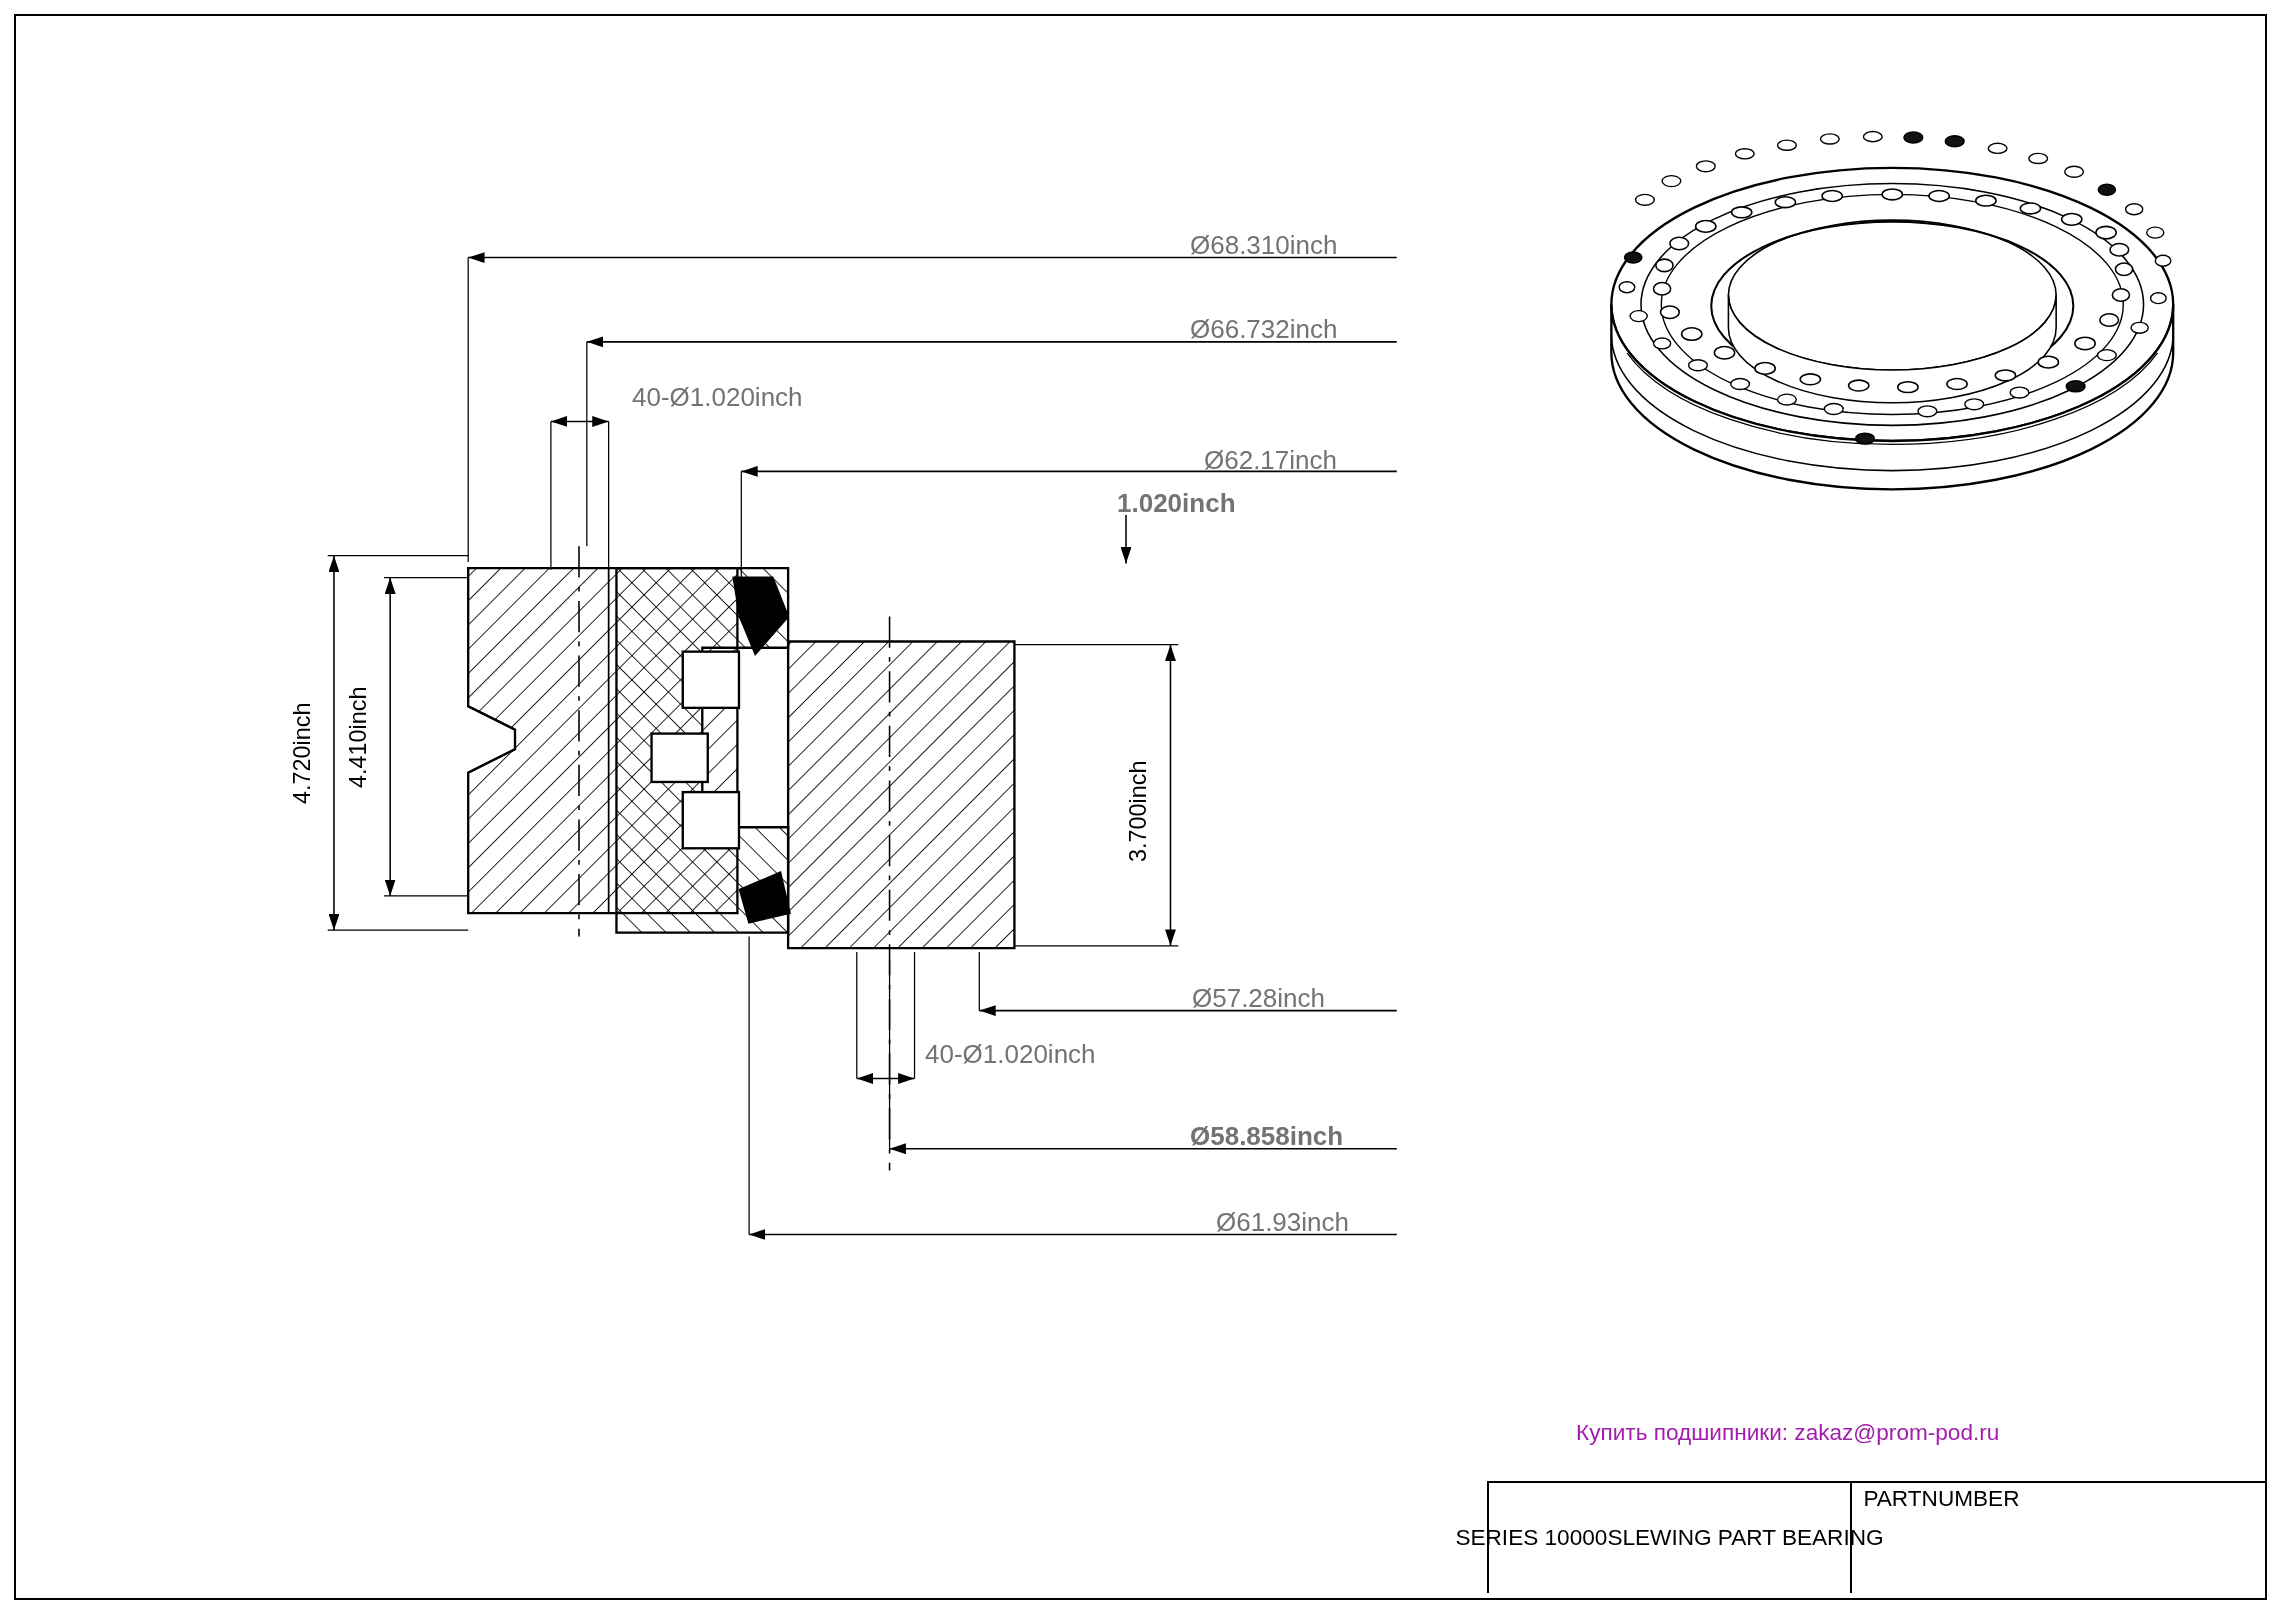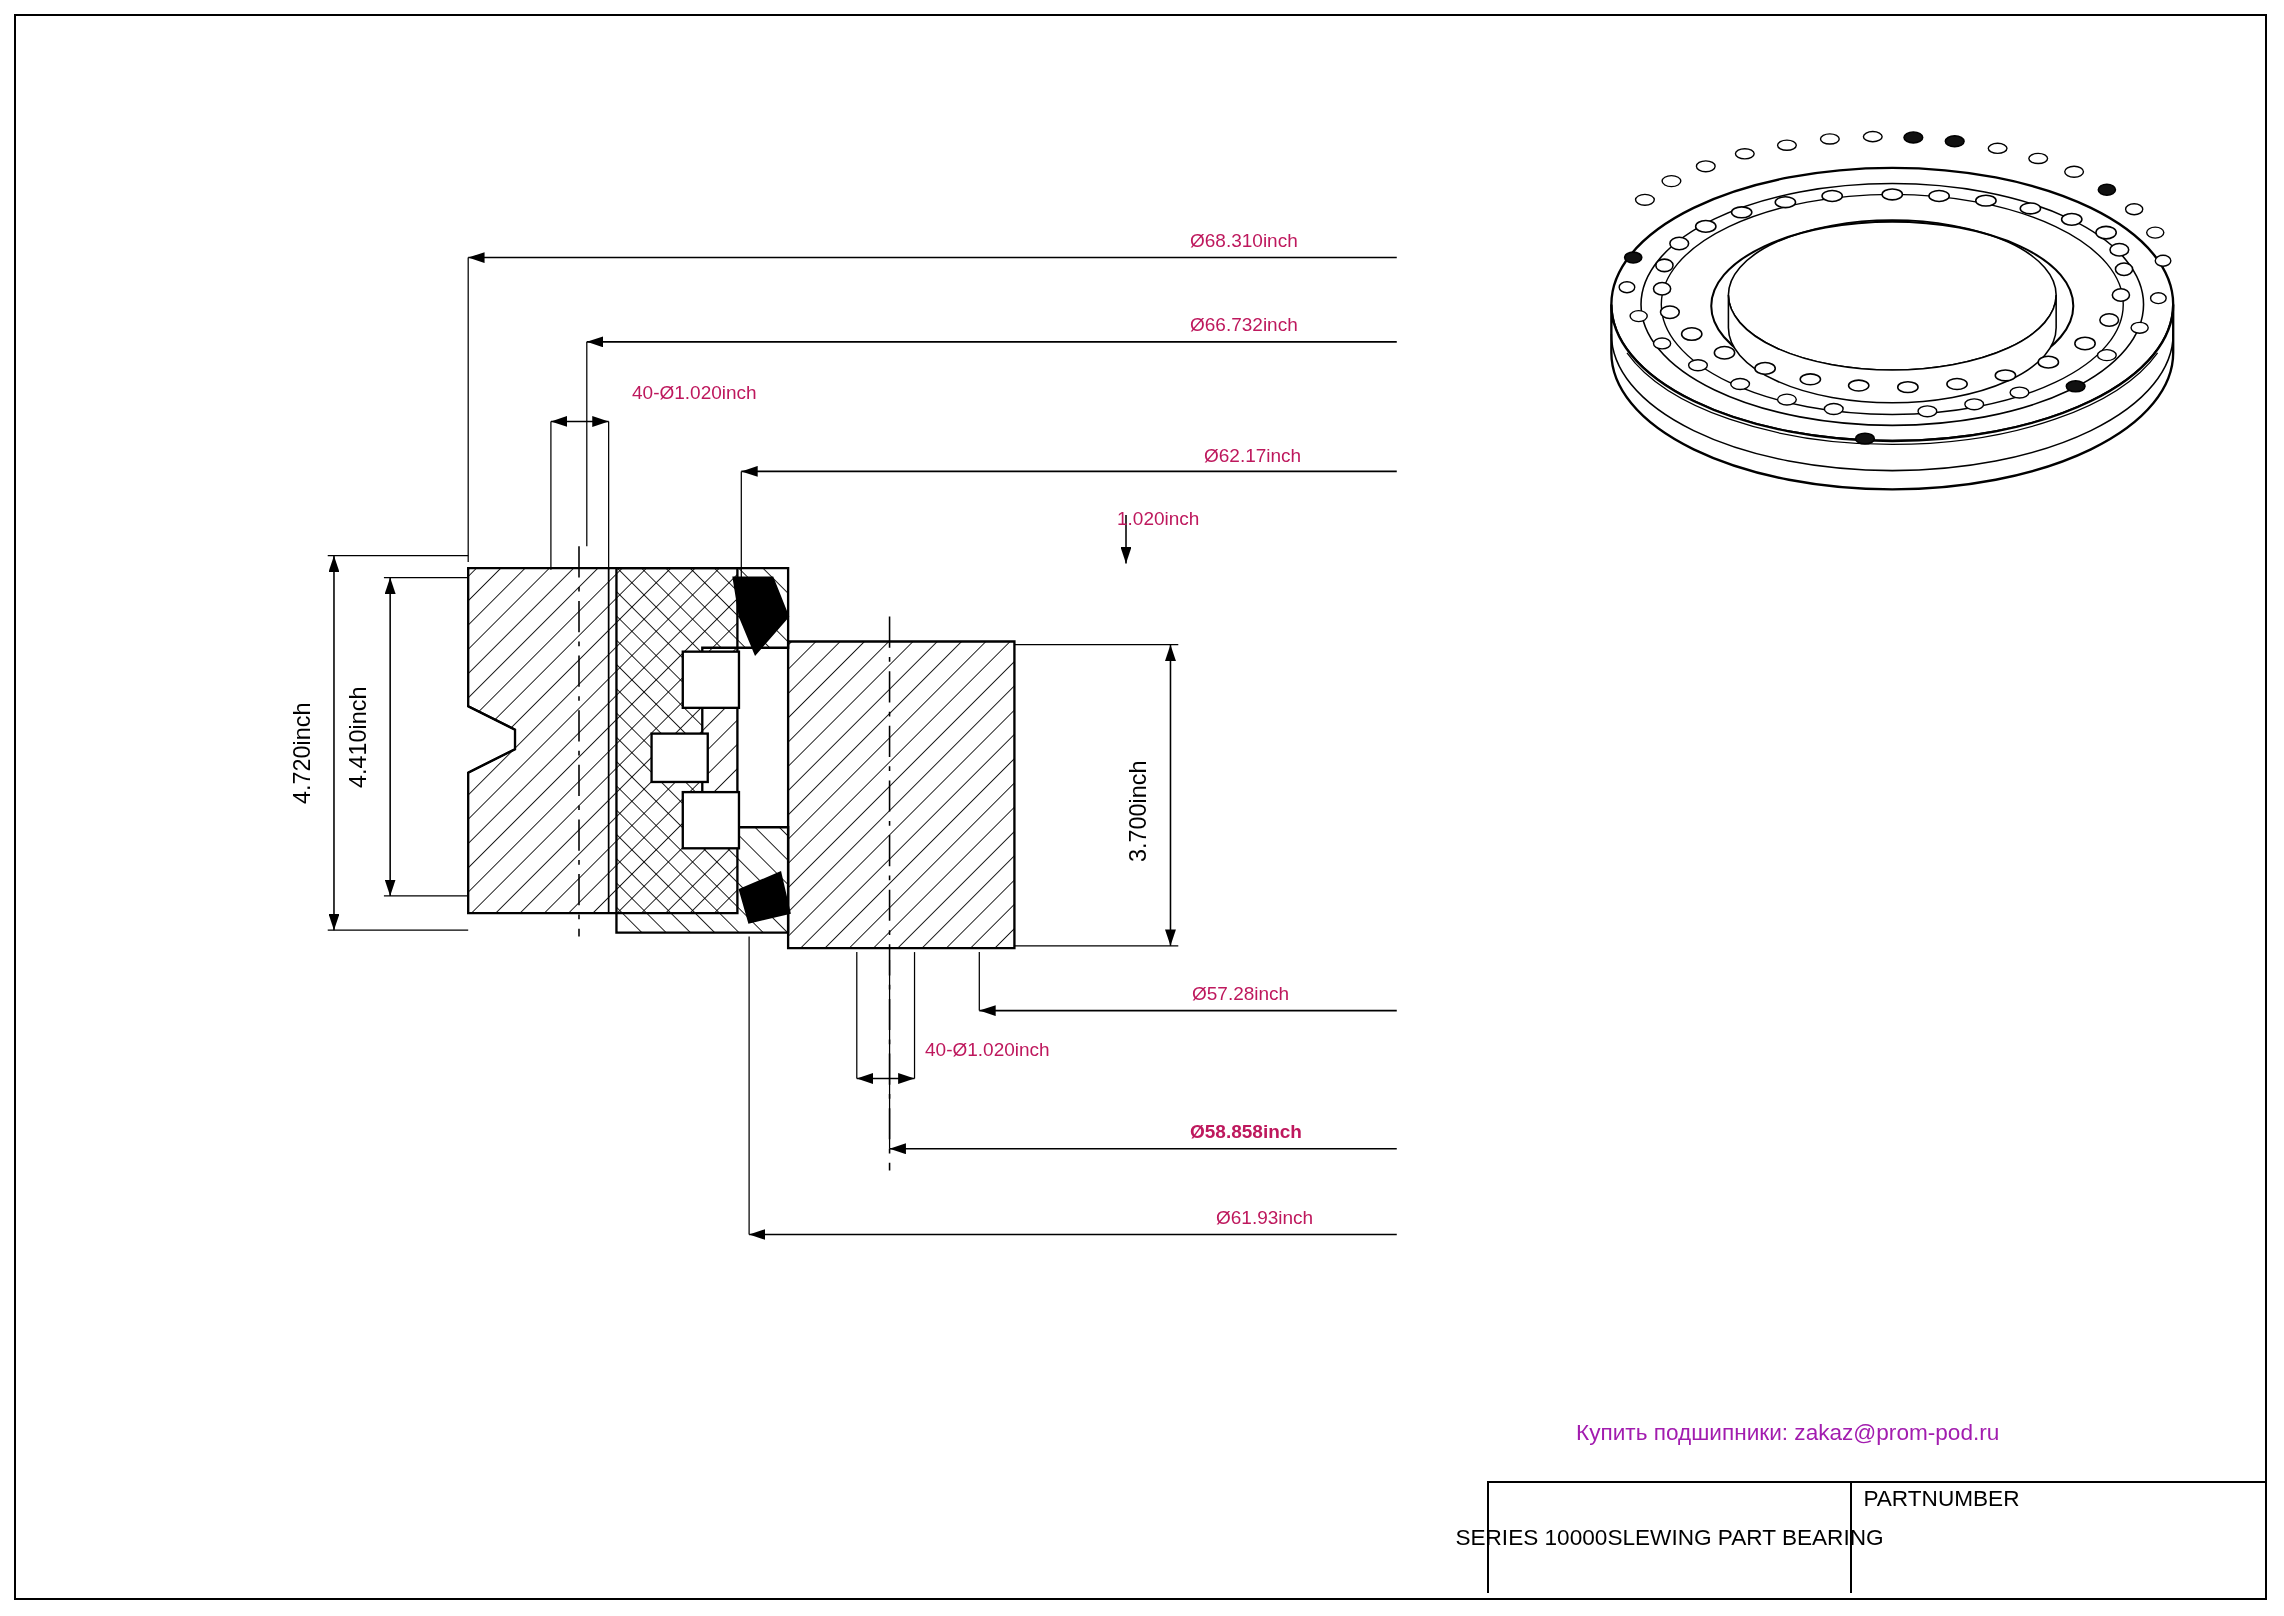--- a/index.html
+++ b/index.html
@@ -28,22 +28,22 @@
   }
   svg.layer {
     position: absolute;
     left: 0;
     top: 0;
     width: 2284px;
     height: 1617px;
   }
   .dimtext {
     position: absolute;
-    font-size: 19px;
-    color: #be185d;
+    font-size: 26px;
+    color: #737373;
     white-space: nowrap;
     font-family: "Liberation Sans", sans-serif;
   }
   .vtext {
     position: absolute;
     font-size: 23.4px;
     color: #000;
     white-space: nowrap;
     transform-origin: 0 0;
     transform: rotate(-90deg);
@@ -299,21 +299,21 @@
         <ellipse cx="2742" cy="420" rx="11" ry="7"></ellipse>
         <ellipse cx="2766" cy="382" rx="10" ry="7"></ellipse>
       </g>
     </g>
   </svg>
 
   <div class="dimtext" style="left:1190px; top:230px;">Ø68.310inch</div>
   <div class="dimtext" style="left:1190px; top:314px;">Ø66.732inch</div>
   <div class="dimtext" style="left:632px; top:382px;">40-Ø1.020inch</div>
   <div class="dimtext" style="left:1192px; top:445px;margin-left:12px;">Ø62.17inch</div>
-  <div class="dimtext" style="left:1117px; top:508px;">1.020inch</div>
+  <div class="dimtext" style="left:1117px; top:488px;font-weight:bold;">1.020inch</div>
 
   <div class="vtext" style="left:289px; top:804px;">4.720inch</div>
   <div class="vtext" style="left:345px; top:788px;">4.410inch</div>
   <div class="vtext" style="left:1125px; top:862px;">3.700inch</div>
 
   <div class="dimtext" style="left:1192px; top:983px;">Ø57.28inch</div>
   <div class="dimtext" style="left:925px; top:1039px;">40-Ø1.020inch</div>
   <div class="dimtext" style="left:1190px; top:1121px;font-weight:bold;">Ø58.858inch</div>
   <div class="dimtext" style="left:1216px; top:1207px;">Ø61.93inch</div>
 

